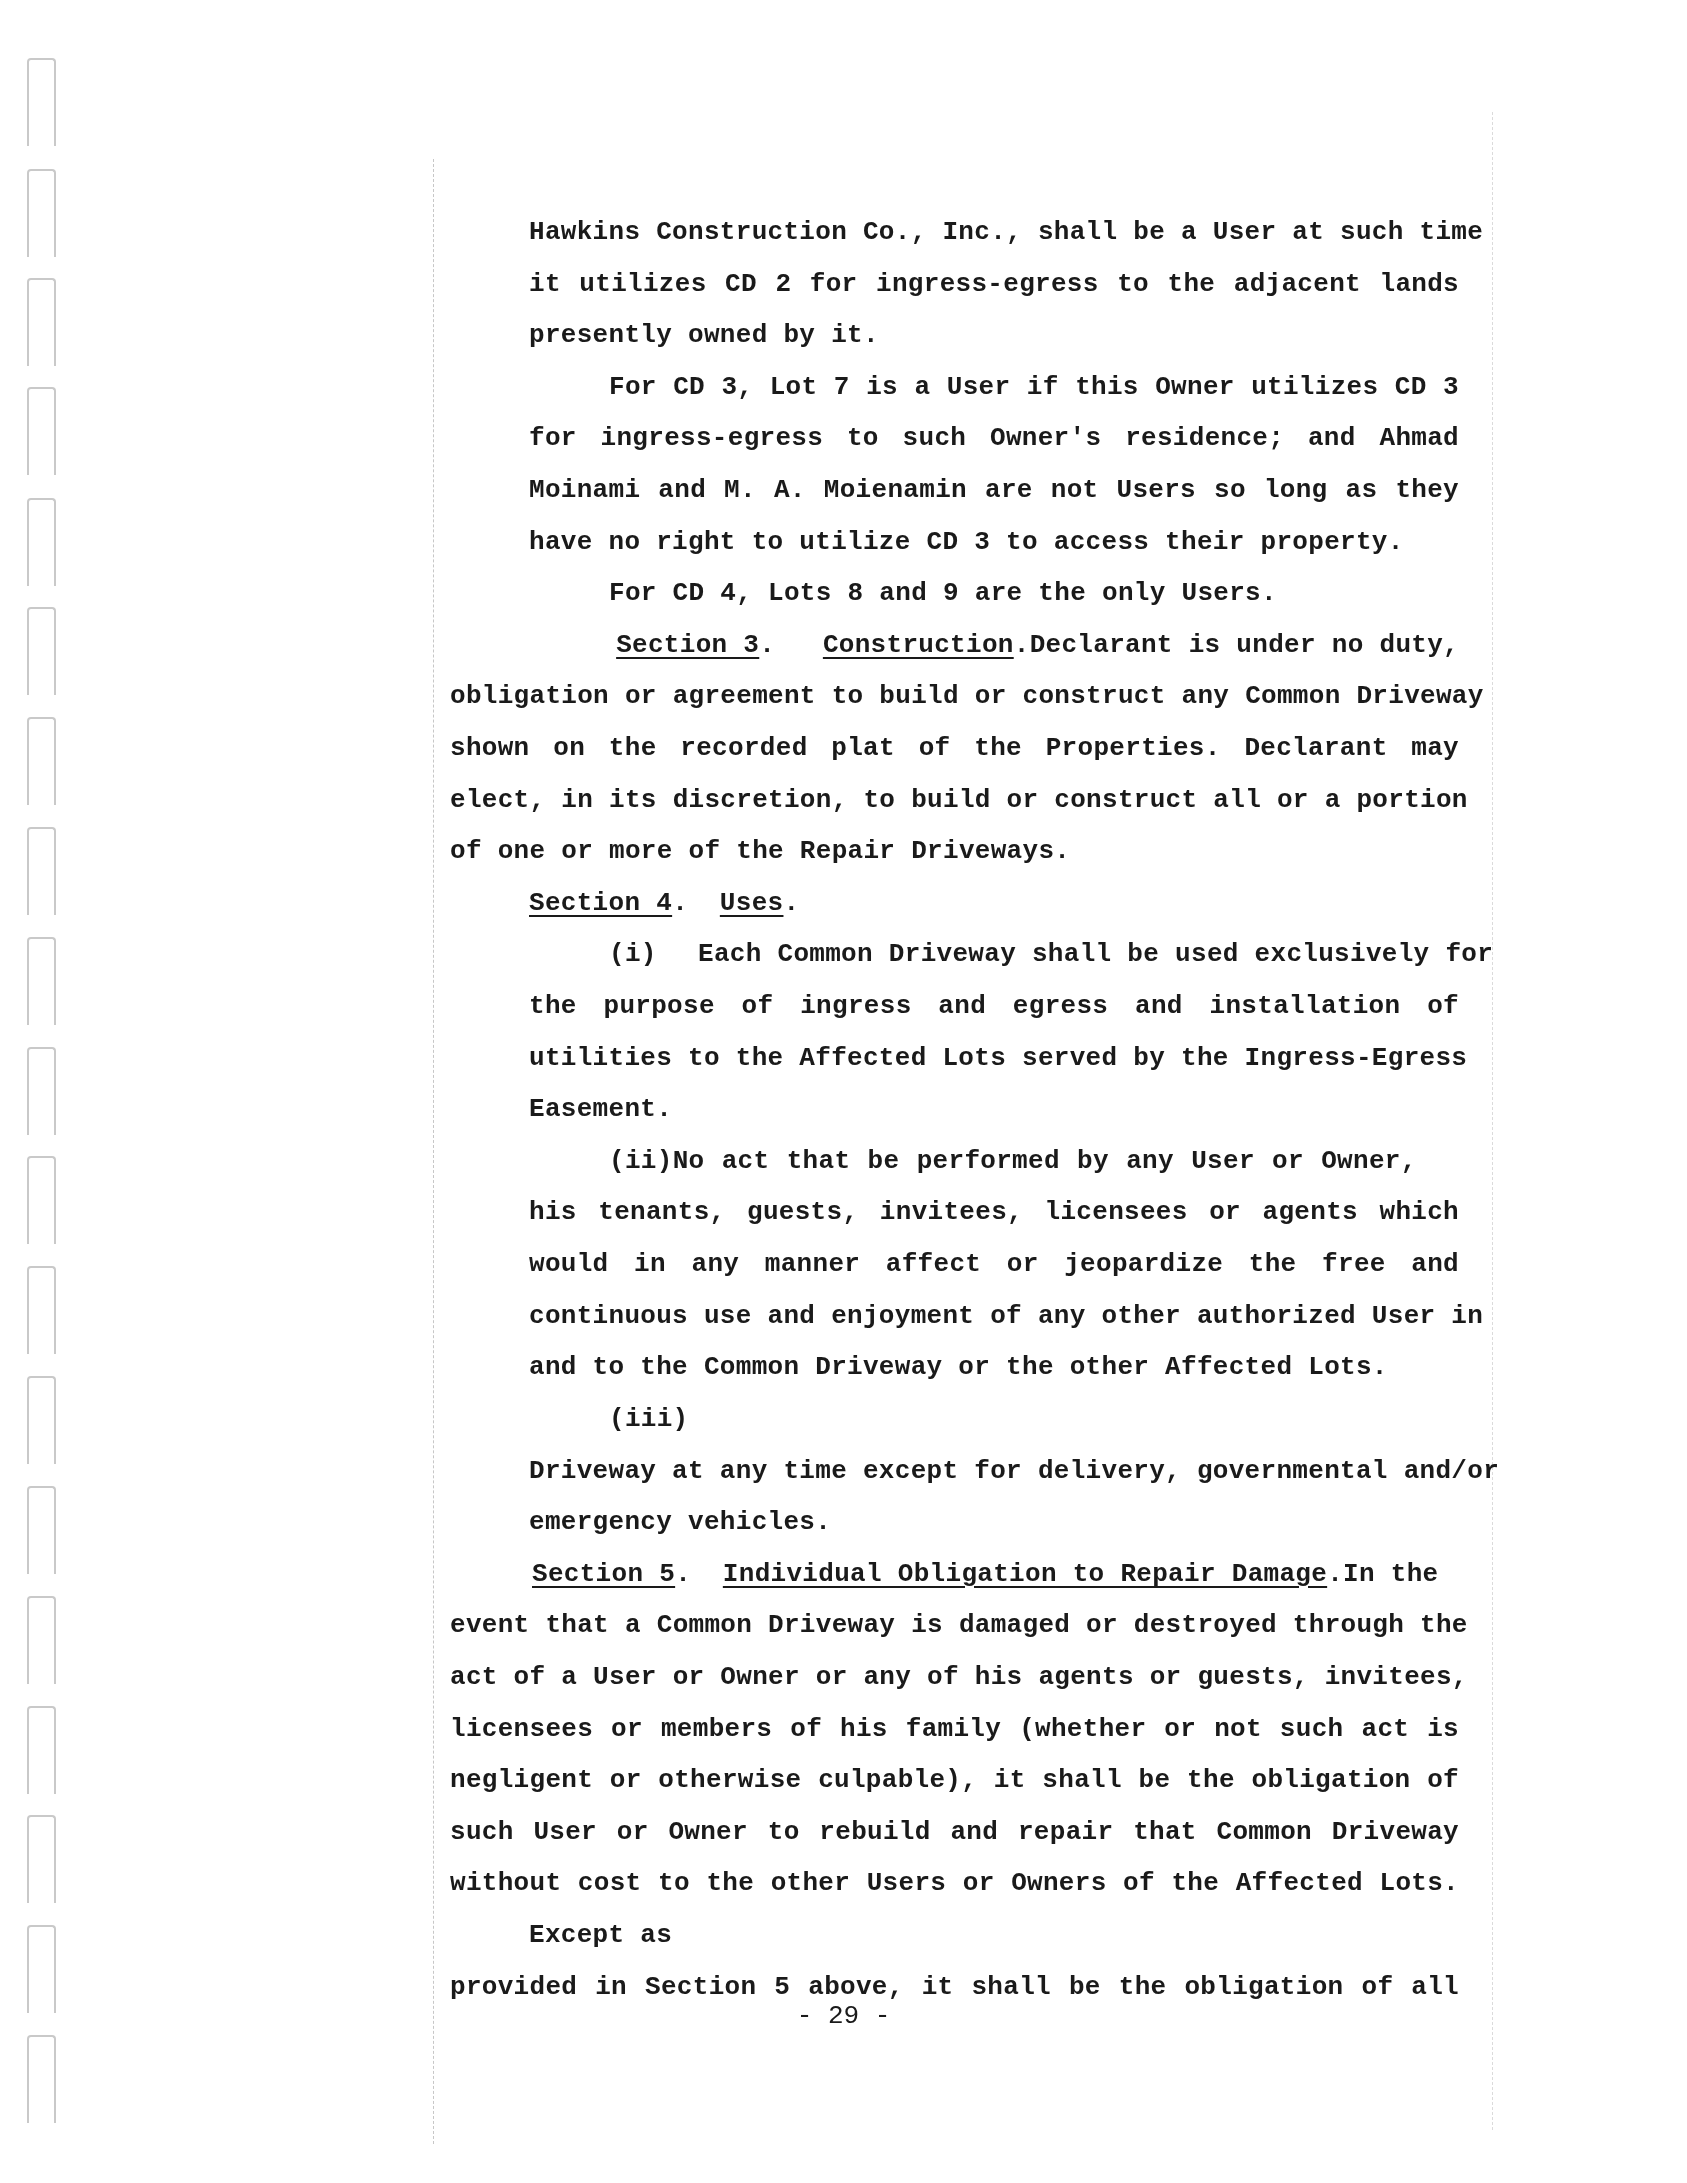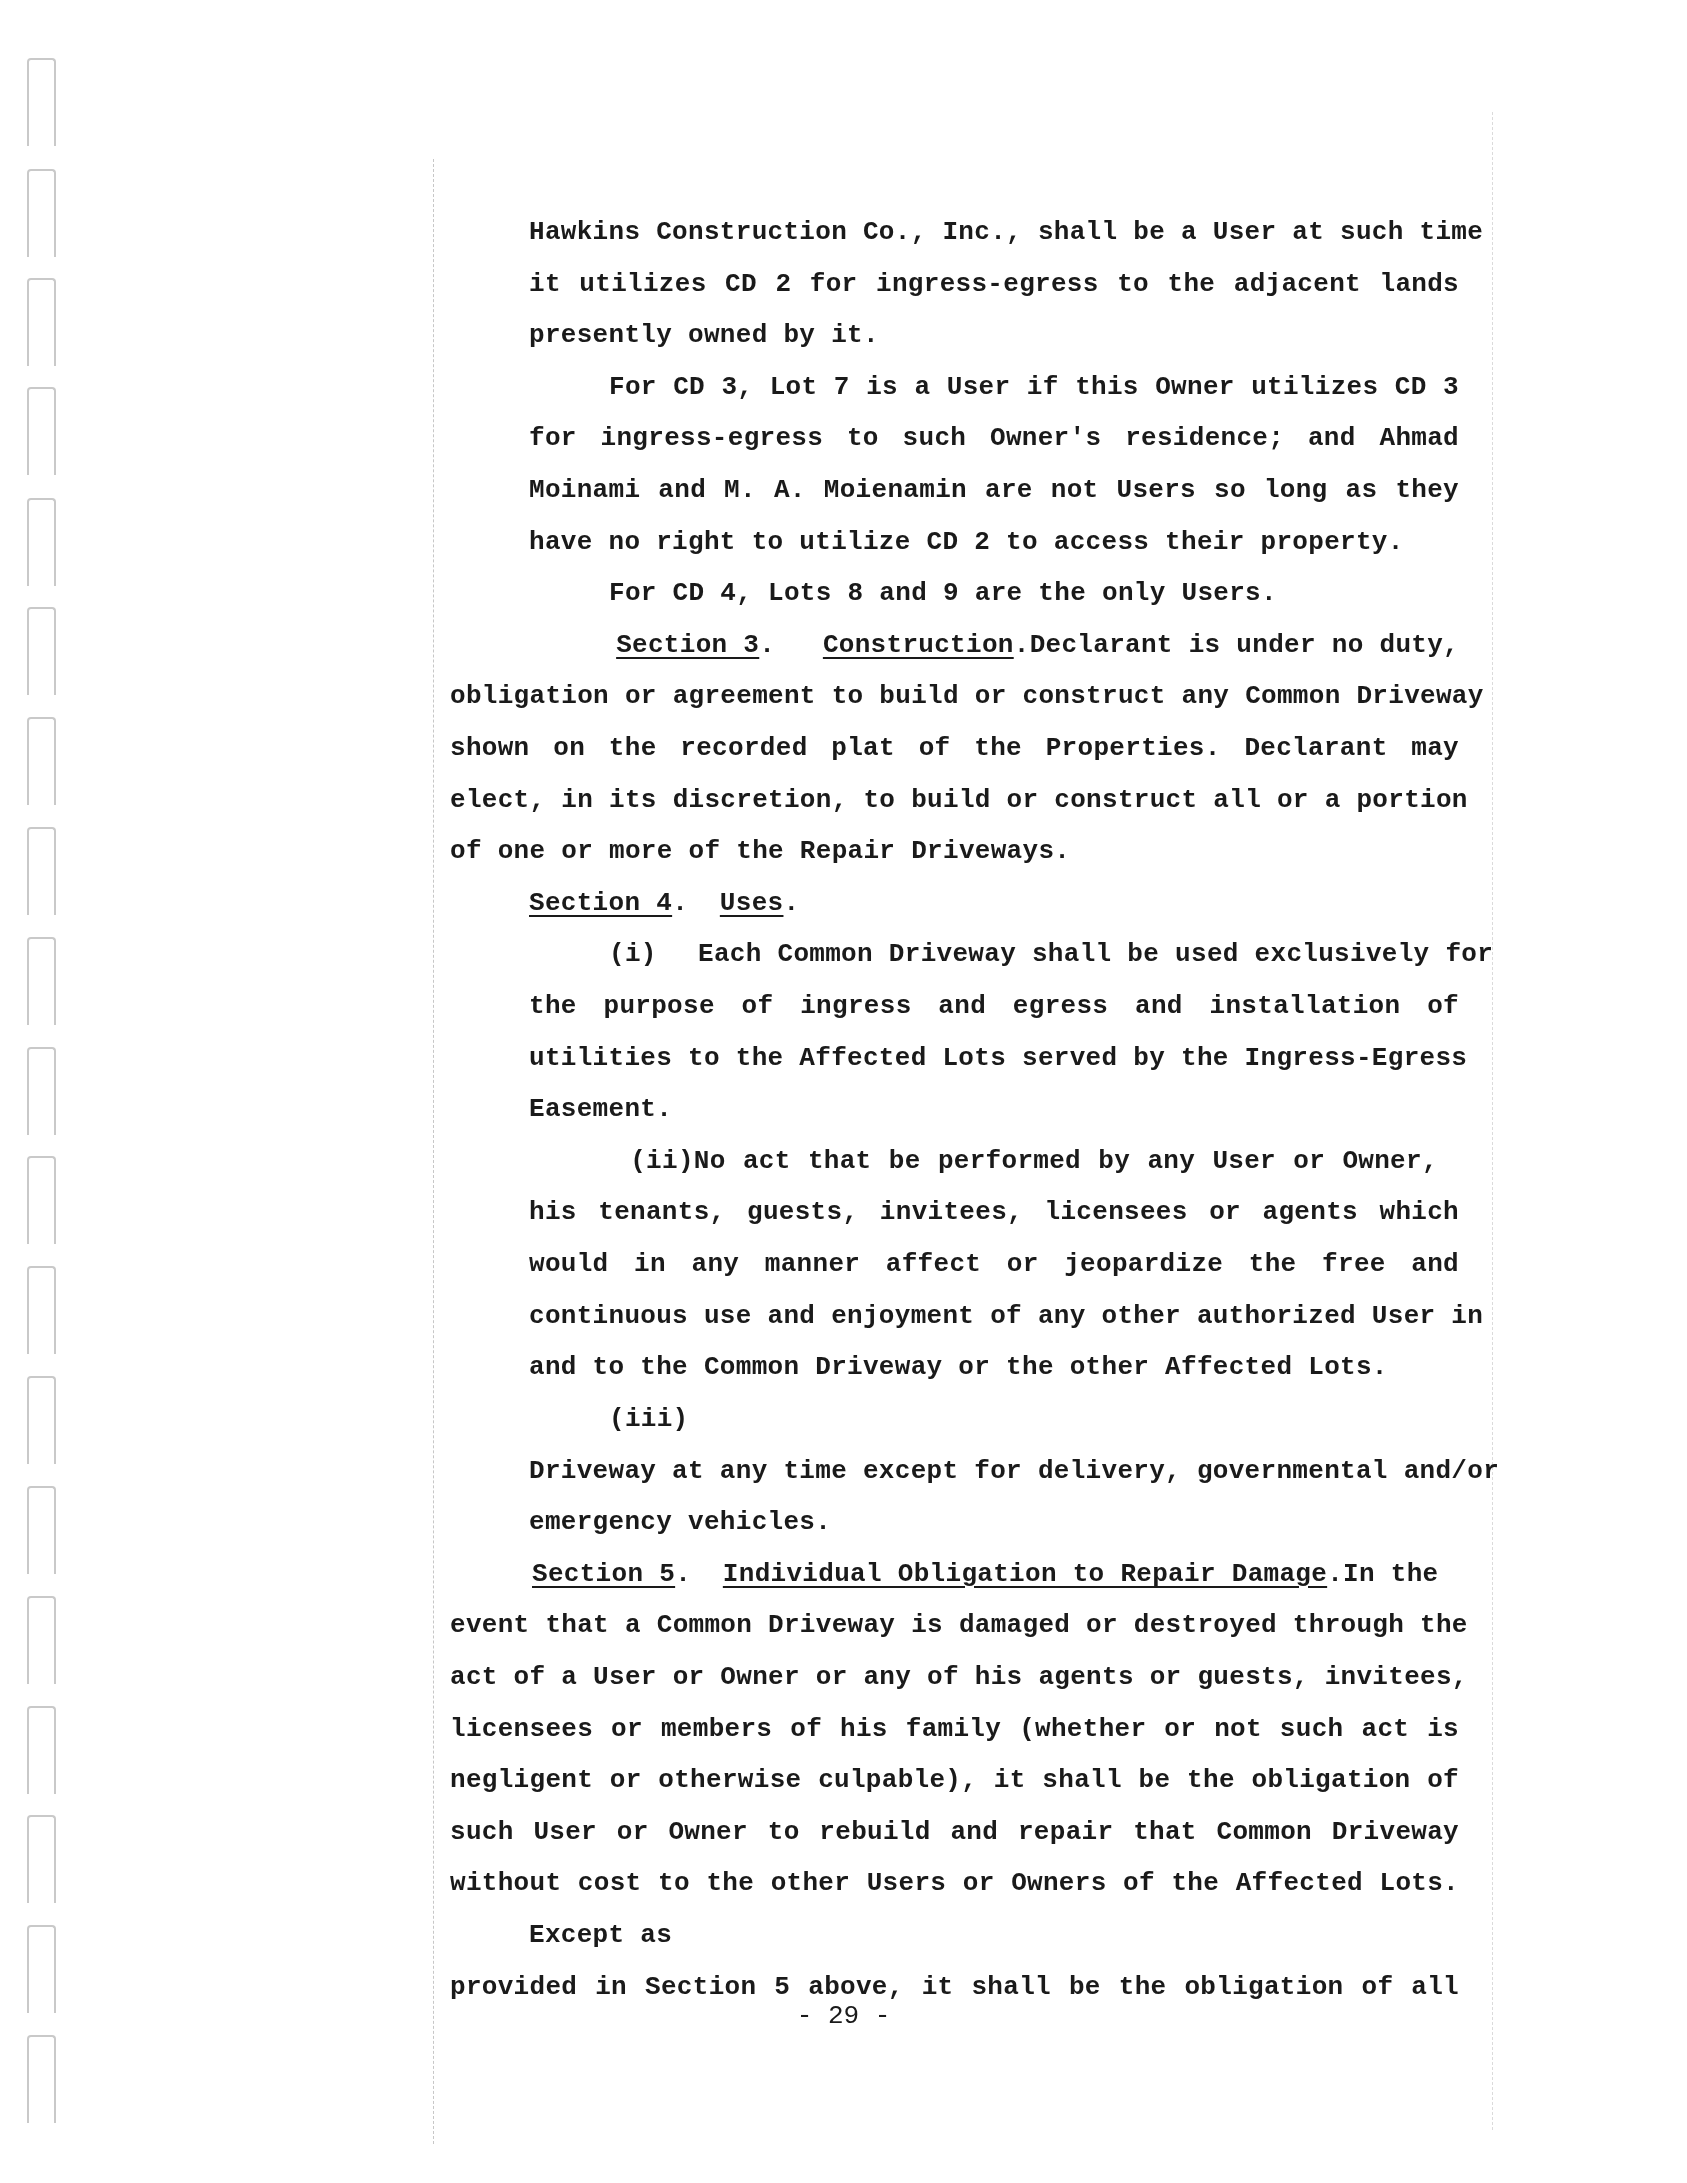--- a/index.html
+++ b/index.html
@@ -50,21 +50,21 @@
 
 <div class="page-body">
 
   <div class="line justify" style="top:0;left:79px;width:930px">Hawkins Construction Co., Inc., shall be a User at such time</div>
   <div class="line justify" style="top:52px;left:79px;width:930px">it utilizes CD 2 for ingress-egress to the adjacent lands</div>
   <div class="line" style="top:103px;left:79px;width:930px">presently owned by it.</div>
 
   <div class="line justify" style="top:155px;left:159px;width:850px">For CD 3, Lot 7 is a User if this Owner utilizes CD 3</div>
   <div class="line justify" style="top:206px;left:79px;width:930px">for ingress-egress to such Owner's residence; and Ahmad</div>
   <div class="line justify" style="top:258px;left:79px;width:930px">Moinami and M. A. Moienamin are not Users so long as they</div>
-  <div class="line" style="top:310px;left:79px;width:930px">have no right to utilize CD 2 to access their property.</div>
+  <div class="line" style="top:310px;left:79px;width:930px">have no right to utilize CD 3 to access their property.</div>
 
   <div class="line" style="top:361px;left:159px;width:850px">For CD 4, Lots 8 and 9 are the only Users.</div>
 
   <div class="line" style="top:413px;left:79px;width:930px;display:flex;justify-content:flex-end">
     <span><span class="u">Section 3</span><span>.&nbsp;&nbsp;&nbsp;</span><span class="u">Construction</span><span>.</span></span>
     <span>Declarant is under no duty,</span>
   </div>
   <div class="line justify" style="top:464px">obligation or agreement to build or construct any Common Driveway</div>
   <div class="line justify" style="top:516px">shown on the recorded plat of the Properties.  Declarant may</div>
   <div class="line justify" style="top:568px">elect, in its discretion, to build or construct all or a portion</div>
@@ -75,21 +75,21 @@
   </div>
 
   <div class="line" style="top:722px;left:159px;width:850px;display:flex;justify-content:space-between">
     <span>(i)</span>
     <span style="width:761px;text-align:justify;text-align-last:justify">Each Common Driveway shall be used exclusively for</span>
   </div>
   <div class="line justify" style="top:774px;left:79px;width:930px">the purpose of ingress and egress and installation of</div>
   <div class="line justify" style="top:826px;left:79px;width:930px">utilities to the Affected Lots served by the Ingress-Egress</div>
   <div class="line" style="top:877px;left:79px;width:930px">Easement.</div>
 
-  <div class="line" style="top:929px;left:159px;width:850px;display:flex;justify-content:center">
+  <div class="line" style="top:929px;left:159px;width:850px;display:flex;justify-content:flex-start">
     <span>(ii)</span>
     <span style="width:744px;text-align:justify;text-align-last:justify">No act that be performed by any User or Owner,</span>
   </div>
   <div class="line justify" style="top:980px;left:79px;width:930px">his tenants, guests, invitees, licensees or agents which</div>
   <div class="line justify" style="top:1032px;left:79px;width:930px">would in any manner affect or jeopardize the free and</div>
   <div class="line justify" style="top:1084px;left:79px;width:930px">continuous use and enjoyment of any other authorized User in</div>
   <div class="line" style="top:1135px;left:79px;width:930px">and to the Common Driveway or the other Affected Lots.</div>
 
   <div class="line" style="top:1187px;left:159px;width:850px;display:flex;justify-content:space-between">
     <span>(iii)</span>

